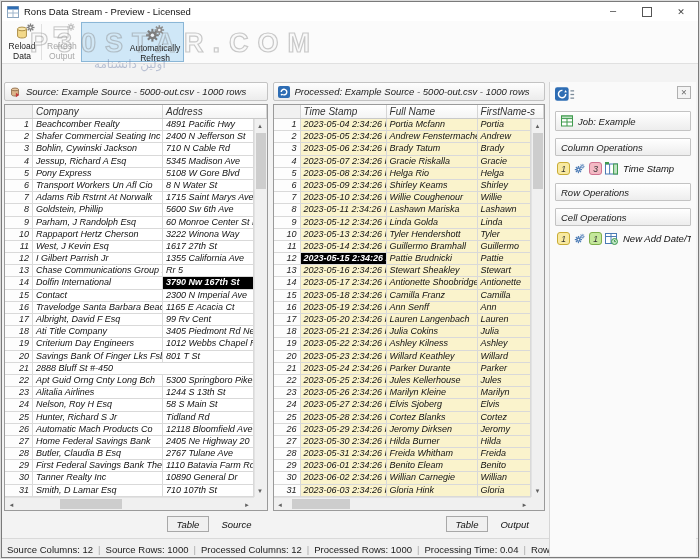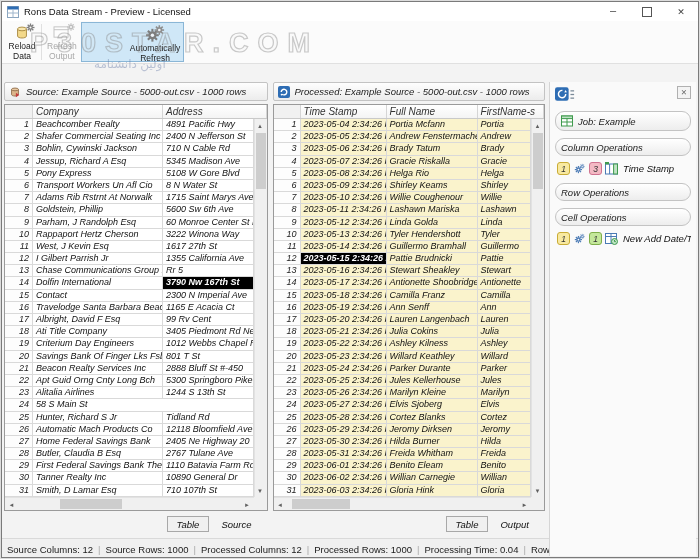--- a/index.html
+++ b/index.html
@@ -71,21 +71,21 @@
 
   .tabstrip { height:20px; display:flex; justify-content:flex-end; align-items:center; padding-right:6px; margin-top:3px; gap:2px; }
   .tab { font-size:9.5px; color:#111; padding:1.5px 9px; border:1px solid transparent; }
   .tab.selected { background:#f0f0f0; border-color:#a8a8a8; }
 
   
   .jobpanel { width:147px; background:#fafafa; border-left:1px solid #d5d5d5; padding:4px 5px; height:474px; position:relative; font-size:9.5px; }
   .jp-top { display:flex; justify-content:space-between; align-items:flex-start; margin-bottom:8px; }
   .jp-close { width:14px; height:13px; border:1px solid #b0b0b0; background:#f3f3f3; display:flex; align-items:center; justify-content:center; color:#666; }
   .jp-close::before { content:"✕"; font-size:7.5px; }
-  .jp-box { background:linear-gradient(#ffffff,#ededed); border:1px solid #c3c3c3; border-radius:9px; height:20px; display:flex; align-items:center; padding-left:5px; color:#222; margin-bottom:7px; }
+  .jp-box { background:linear-gradient(#ffffff,#ededed); border:1px solid #c3c3c3; border-radius:1px; height:20px; display:flex; align-items:center; padding-left:5px; color:#222; margin-bottom:7px; }
   .jp-box.hdr { height:18px; }
   .jp-op { display:flex; align-items:center; gap:3px; padding-left:2px; margin:-1px 0 8px 0; color:#111; white-space:nowrap; overflow:hidden; }
   .badge { width:13px; height:13px; border-radius:3px; border:1px solid; font-size:8.5px; display:flex; align-items:center; justify-content:center; color:#333; flex:0 0 auto; }
   .badge.yellow { background:#f8e9a0; border-color:#c9ac36; }
   .badge.pink   { background:#f4b9c4; border-color:#cf7390; }
   .badge.green  { background:#c4e79b; border-color:#7fae4a; }
   .op-label { margin-left:2px; }
 
   
   .statusbar { height:21px; background:#f0f0f0; border-top:1px solid #d9d9d9; display:flex; align-items:center; padding:0 5px; font-size:9.5px; color:#1a1a1a; white-space:nowrap; overflow:hidden; }
@@ -302,35 +302,35 @@
               <div class="tcell c-company">Criterium Day Engineers</div>
               <div class="tcell c-address">1012 Webbs Chapel Rd</div>
             </div>
             <div class="trow">
               <div class="tcell rownum">20</div>
               <div class="tcell c-company">Savings Bank Of Finger Lks Fsb</div>
               <div class="tcell c-address">801 T St</div>
             </div>
             <div class="trow">
               <div class="tcell rownum">21</div>
-              <div class="tcell c-company">Beacon Realty Services Inc</div>
               <div class="tcell c-address">2888 Bluff St #-450</div>
             </div>
             <div class="trow">
               <div class="tcell rownum">22</div>
               <div class="tcell c-company">Apt Guid Orng Cnty Long Bch</div>
               <div class="tcell c-address">5300 Springboro Pike</div>
             </div>
             <div class="trow">
               <div class="tcell rownum">23</div>
               <div class="tcell c-company">Alitalia Airlines</div>
               <div class="tcell c-address">1244 S 13th St</div>
             </div>
             <div class="trow">
               <div class="tcell rownum">24</div>
+              <div class="tcell c-company">Nelson, Roy H Esq</div>
               <div class="tcell c-address">58 S Main St</div>
             </div>
             <div class="trow">
               <div class="tcell rownum">25</div>
               <div class="tcell c-company">Hunter, Richard S Jr</div>
               <div class="tcell c-address">Tidland Rd</div>
             </div>
             <div class="trow">
               <div class="tcell rownum">26</div>
               <div class="tcell c-company">Automatic Mach Products Co</div>

